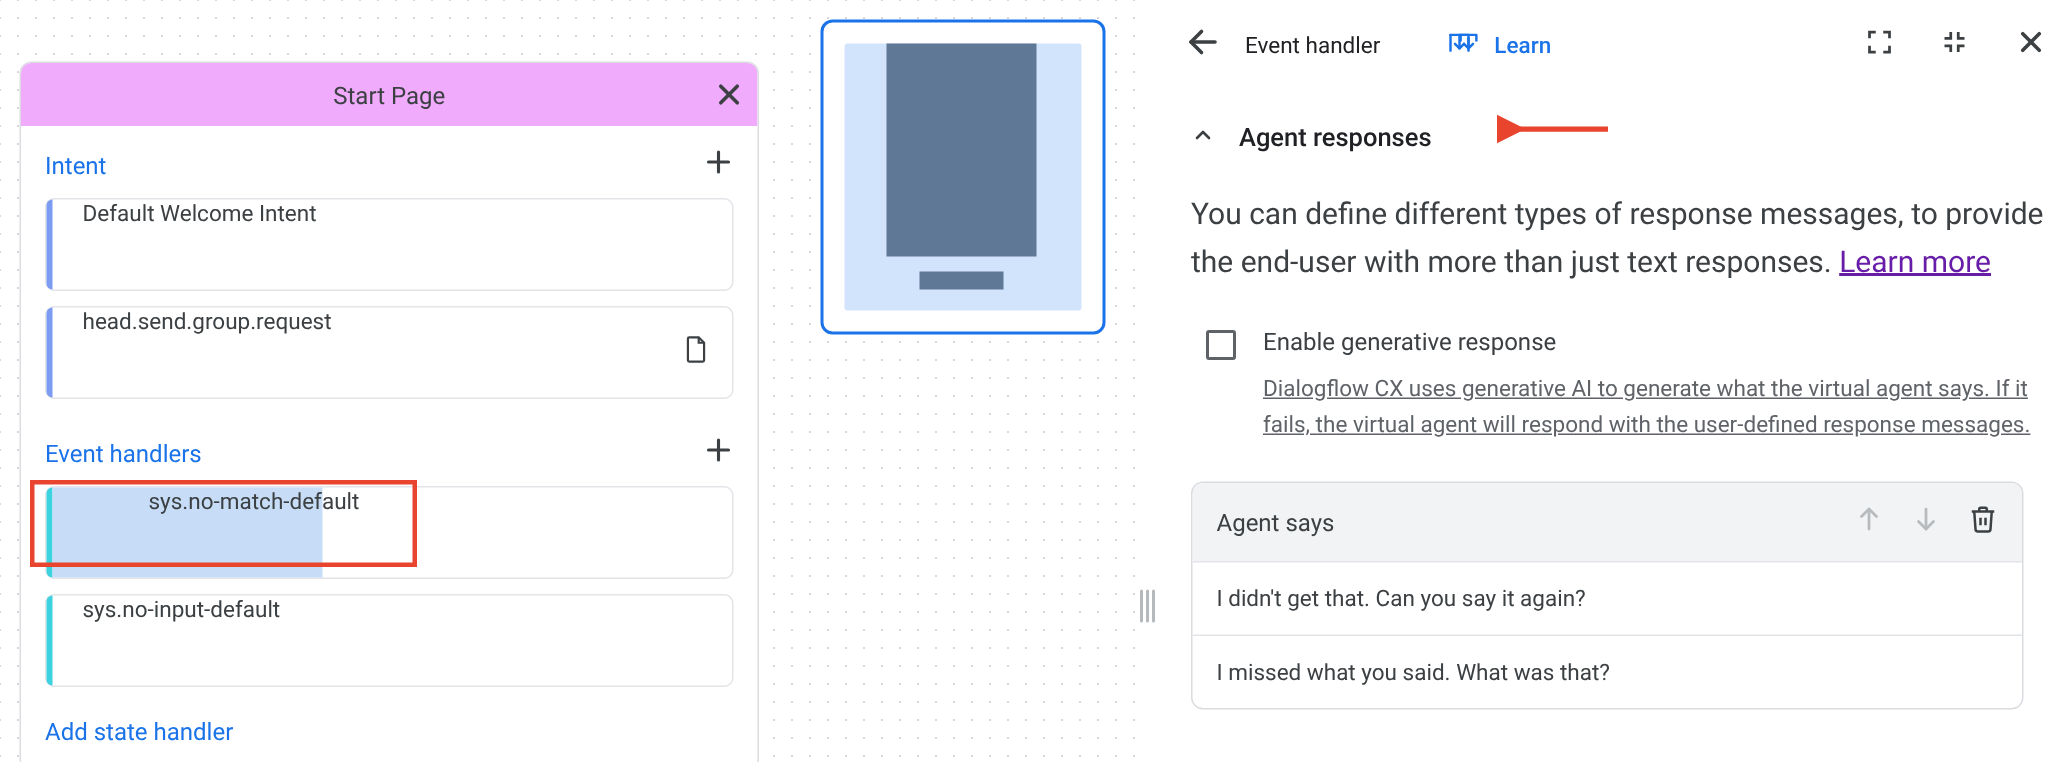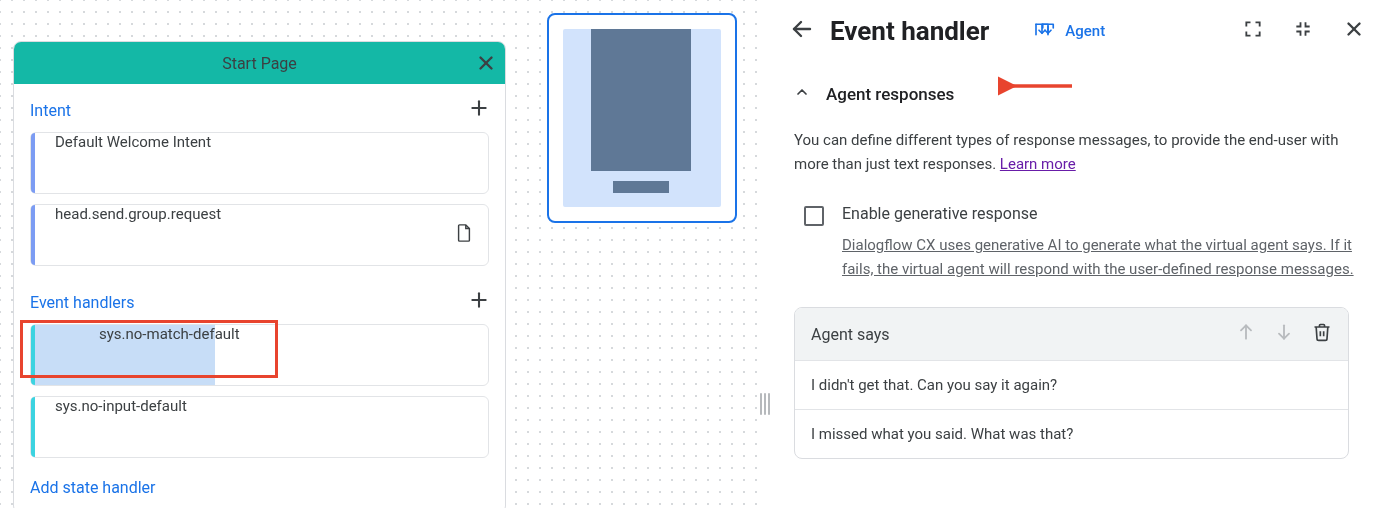--- a/index.html
+++ b/index.html
@@ -7,21 +7,21 @@
   body { display: flex; }
 
   
   .canvas-area { position: relative; width: 758px; height: 508px; }
   .canvas-dots { position: absolute; inset: 0;
     background-image: radial-gradient(#d6d9dc 1px, transparent 1px);
     background-size: 12px 12px; background-position: 6px 6px; }
 
   .page-card { position: absolute; left: 13px; top: 41px; width: 493px; background: #fff;
     border: 1px solid #dadce0; border-radius: 8px; overflow: hidden; }
-  .page-header { background: #14b8a6; height: 42px; display: flex; align-items: center; justify-content: center; position: relative; }
+  .page-header { background: #f0abfc; height: 42px; display: flex; align-items: center; justify-content: center; position: relative; }
   .page-title { color: #3c4043; font-size: 16px; font-weight: 400; }
   .page-close { position: absolute; right: 8px; top: 50%; transform: translateY(-50%); cursor: pointer; }
   .page-close svg { display: block; }
 
   .section-row { display: flex; align-items: center; justify-content: space-between; padding: 14px 16px 10px 16px; }
   .section-label { color: #1a73e8; font-size: 16px; }
   .plus-btn { cursor: pointer; }
 
   .entry-list { padding: 0 16px; }
   .entry { display: flex; align-items: flex-start; height: 62px; border: 1px solid #e2e4e7; border-radius: 6px;
@@ -47,32 +47,32 @@
   .minimap-bar { position: absolute; left: 50px; top: 152px; width: 56px; height: 12px; background: #5f7896; }
 
   
   .splitter { position: absolute; left: 758px; top: 388px; height: 32px; width: 14px; display: flex; gap: 2px; align-items: center; justify-content: center; }
   .splitter span { width: 2px; height: 22px; background: #b6b9bc; border-radius: 1px; }
 
   
   .right-panel { margin-left: 28px; width: 587px; height: 508px; padding-top: 16px; position: relative; }
   .panel-header { display: flex; align-items: center; gap: 16px; padding: 0 8px 0 4px; }
   .back-btn { cursor: pointer; }
-  .panel-title { font-size: 26px; font-weight: 700; color: #202124; flex: 0 0 auto; }
+  .panel-title { font-size: 15px; font-weight: 400; color: #202124; flex: 0 0 auto; }
   .save-btn { display: flex; align-items: center; gap: 8px; color: #1a73e8; font-weight: 500; font-size: 15px; cursor: pointer; margin-left: 28px; }
   .header-spacer { flex: 1; }
   .hdr-icon { cursor: pointer; margin-left: 14px; }
 
   .acc-row { display: flex; align-items: center; gap: 16px; margin-top: 38px; padding: 0 8px; }
   .chev { cursor: pointer; }
   .acc-label { font-size: 17px; font-weight: 500; color: #202124; }
 
   .red-arrow { position: absolute; left: 1009px; top: 78px; }
 
-  .desc-text { margin-top: 24px; font-size: 15px; color: #3c4043; line-height: 1.6; padding: 0 8px; }
+  .desc-text { margin-top: 24px; font-size: 20px; color: #3c4043; line-height: 1.6; padding: 0 8px; }
   .learn-link { color: #681da8; text-decoration: underline; cursor: pointer; }
 
   .check-row { display: flex; align-items: flex-start; gap: 18px; margin-top: 28px; padding: 0 8px 0 18px; }
   .checkbox { width: 20px; height: 20px; border: 2px solid #5f6368; border-radius: 2px; flex-shrink: 0; margin-top: 2px; cursor: pointer; }
   .check-label { font-size: 16px; color: #3c4043; }
   .check-desc { font-size: 15px; color: #5f6368; line-height: 1.6; margin-top: 10px; padding-right: 10px; text-decoration: underline; }
 
   .agent-card { border: 1px solid #dadce0; border-radius: 8px; margin: 26px 24px 0 8px; overflow: hidden; }
   .agent-head { background: #f1f3f4; height: 52px; display: flex; align-items: center; padding: 0 16px; }
   .agent-title { font-size: 16px; color: #3c4043; flex: 1; }
@@ -184,21 +184,21 @@
         </svg>
       <svg width="18" height="18" viewBox="0 0 24 24" fill="none" stroke="#1a73e8" stroke-width="2.2" stroke-linecap="round" stroke-linejoin="round" style="margin-left:-20px">
           <rect x="3" y="3" width="18" height="14" rx="1" fill="none" stroke="none"></rect>
           <polyline points="7 3 7 3" stroke="none"></polyline>
           <path d="M6 3 H18 V9" stroke="none"></path>
           <path d="M5 3h14v5" fill="none" stroke="#1a73e8" stroke-width="2.2"></path>
           <path d="M5 3v5" stroke="#1a73e8"></path>
           <polyline points="8 11 12 15 16 11"></polyline>
           <line x1="12" y1="6" x2="12" y2="15"></line>
         </svg>
-      <span>Agent</span>
+      <span>Learn</span>
     </span>
     <span class="header-spacer"></span>
     <span class="hdr-icon">
       <svg width="20" height="20" viewBox="0 0 24 24" fill="none" stroke="#3c4043" stroke-width="2.2">
           <polyline points="4 9 4 4 9 4"></polyline>
           <polyline points="15 4 20 4 20 9"></polyline>
           <polyline points="20 15 20 20 15 20"></polyline>
           <polyline points="9 20 4 20 4 15"></polyline>
         </svg>
     </span>

